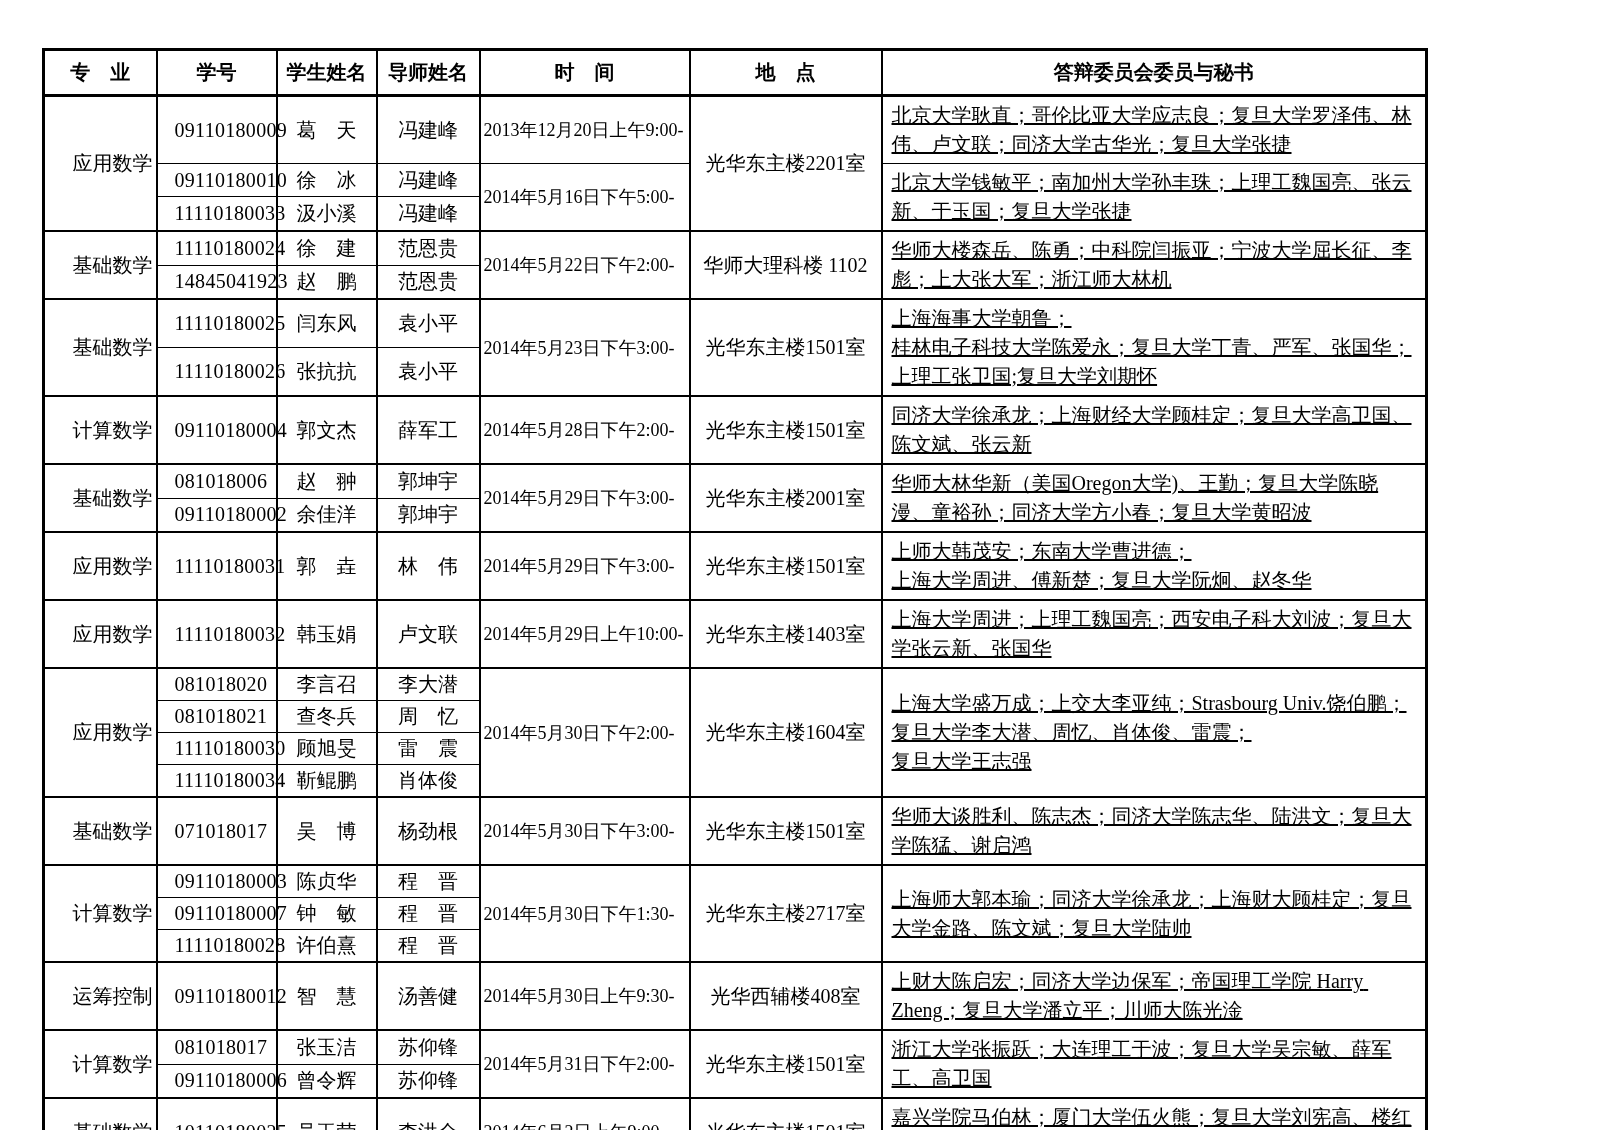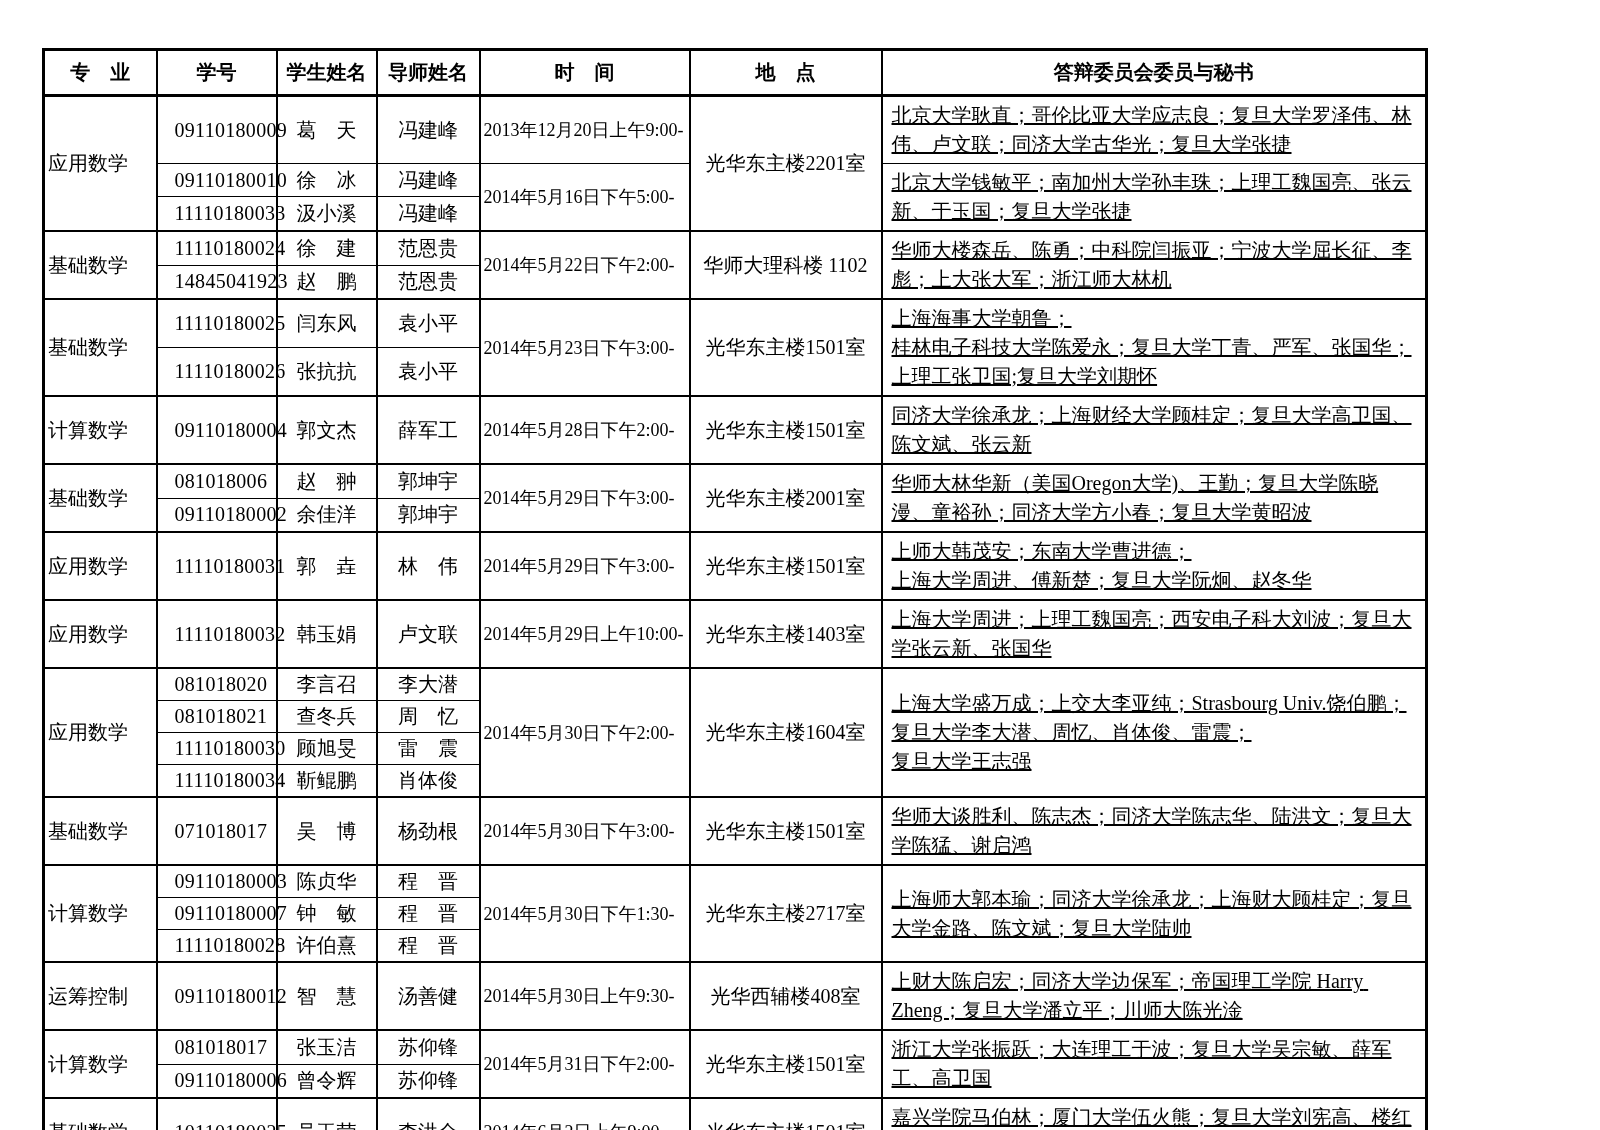--- a/index.html
+++ b/index.html
@@ -11,21 +11,21 @@
   col.c-major{width:113px;} col.c-id{width:120px;} col.c-student{width:100px;}
   col.c-advisor{width:103px;} col.c-time{width:210px;} col.c-location{width:192px;}
   col.c-committee{width:545px;}
   th{font-family:"Liberation Sans","DejaVu Sans",sans-serif;
      font-weight:bold;font-size:20px;padding:8px 2px;
      border:2px solid #000;border-bottom:3px solid #000;text-align:center;}
   td{border-left:2px solid #000;border-right:2px solid #000;
      border-top:1px solid #000;border-bottom:1px solid #000;
      font-size:20px;vertical-align:middle;padding:2px 3px;}
   tr.gs td{border-top:2px solid #000;}
-  td.major{text-align:left;}
+  td.major{text-align:right;}
   td.id{text-align:left;padding-left:17px;font-size:20px;letter-spacing:.3px;}
   td.student,td.advisor{text-align:center;}
   td.time{text-align:left;font-size:18px;white-space:nowrap;padding-left:3px;}
   td.location{text-align:center;font-size:20px;}
   td.committee{text-align:left;padding:4px 9px;line-height:1.45;
                white-space:pre-wrap;font-size:20px;text-decoration:underline;}
 </style>
 </head>
 <body>
 

